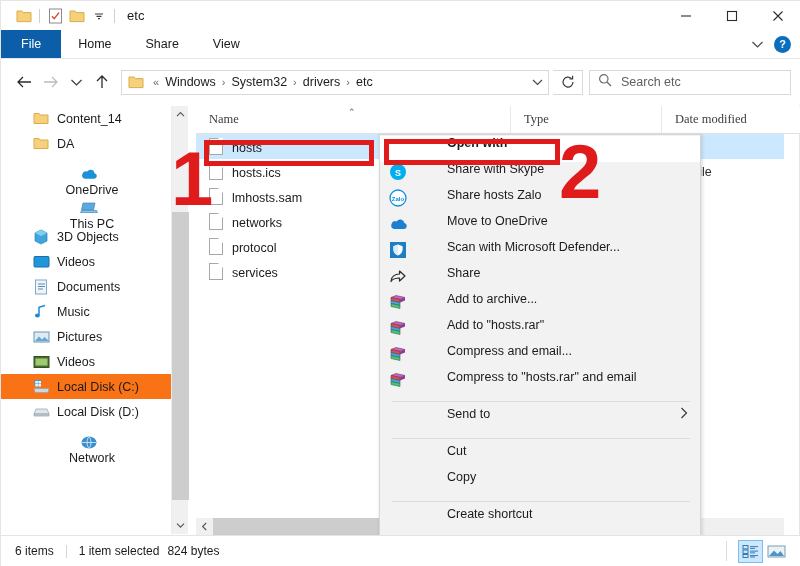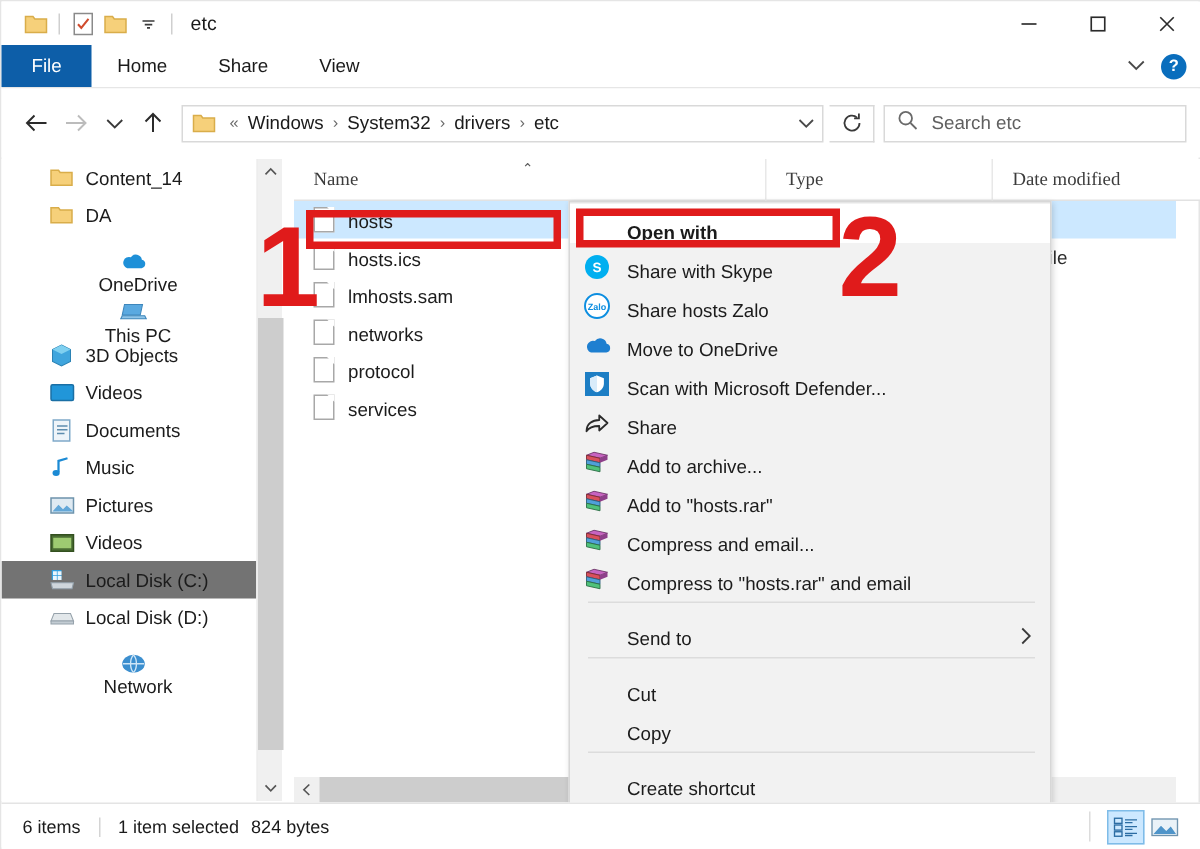--- a/index.html
+++ b/index.html
@@ -119,21 +119,21 @@
     background: #ffffff; overflow: hidden;
   }
   .nav-item {
     height: 25px; display: flex; align-items: center;
     font-size: 12.5px; color: #1b1b1b; white-space: nowrap;
   }
   .nav-item .ico {
     width: 18px; height: 18px; margin-right: 7px; flex: none;
     display: flex; align-items: center; justify-content: center;
   }
-  .nav-item.selected { background: #737373; }
+  .nav-item.selected { background: #f97316; }
   .ind-0 { padding-left: 12px; flex-direction: column; }
   .ind-1 { padding-left: 31px; }
   .ind-2 { padding-left: 31px; }
   .nav-gap { height: 9px; }
 
   
   .navscroll {
     position: absolute; left: 170px; top: 105px; width: 17px; height: 428px;
     background: #f0f0f0; border-left: 1px solid #ededed;
   }
@@ -183,22 +183,22 @@
   }
 
   
   .ctxmenu {
     position: absolute; left: 378px; top: 133px; width: 322px; height: 433px;
     background: #f2f2f2; border: 1px solid #d7d7d7;
     box-shadow: 1px 1px 4px rgba(0,0,0,.16);
     padding: 1px 0;
   }
   .ctx-item {
-    height: 26px; display: flex; align-items: flex-end;
-    font-size: 12.5px; color: #1b1b1b; padding-left: 8px; position: relative;
+    height: 26px; display: flex; align-items: flex-start;
+    font-size: 12.5px; color: #1b1b1b; padding-left: 8px; position: relative; gap: 29px;
   }
   .ctx-item.highlight { background: #ffffff; }
   .ctx-item .cico {
     width: 20px; height: 20px; margin-right: 10px; flex: none;
     display: flex; align-items: center; justify-content: center;
   }
   .ctx-label.bold { font-weight: bold; }
   .ctx-sep { height: 1px; background: #dcdcdc; margin: 5px 10px 5px 12px; }
   .ctx-arrow {
     position: absolute; right: 12px; font-size: 11px; color: #3a3a3a;

